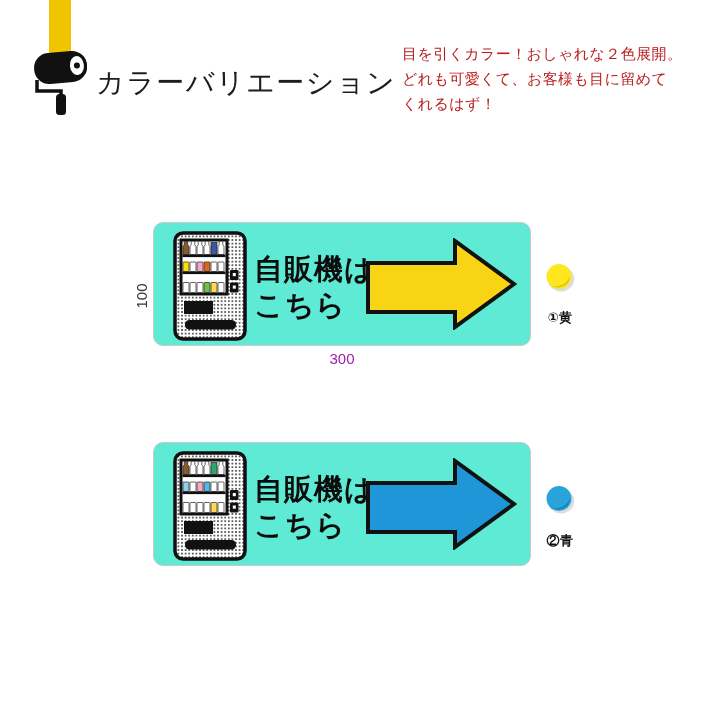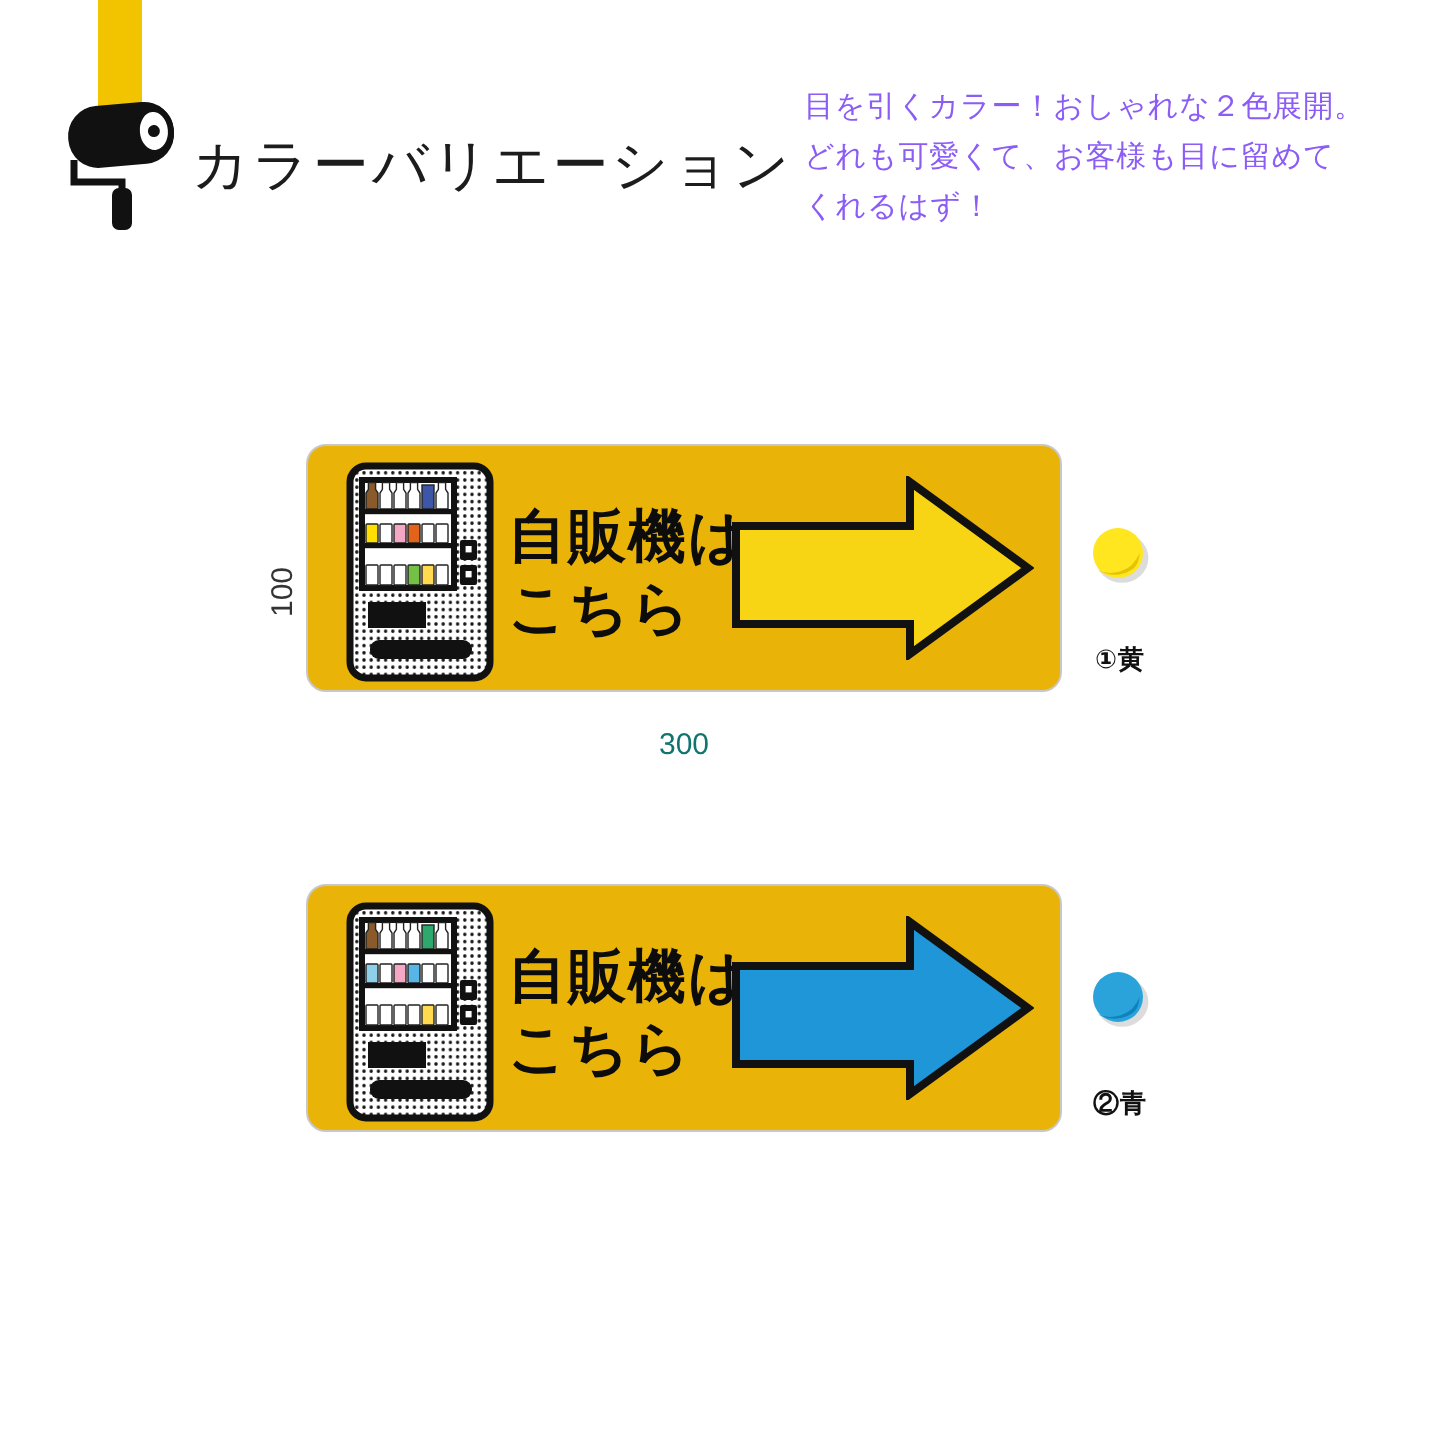--- a/index.html
+++ b/index.html
@@ -4,43 +4,43 @@
 <style>
   html,body{margin:0;padding:0;background:#ffffff;}
   .page{position:relative;width:720px;height:720px;background:#fff;overflow:hidden;
         font-family:"Liberation Sans","DejaVu Sans",sans-serif;color:#111;}
 
   
   .roller{position:absolute;left:28px;top:0;}
   .title{position:absolute;left:96px;top:45px;font-size:28px;font-weight:500;
          letter-spacing:1.5px;color:#1c1c1c;white-space:nowrap;text-align:right;}
   .desc{position:absolute;left:402px;top:26px;font-size:15px;line-height:25px;
-        letter-spacing:.4px;color:#8b5cf6;white-space:pre-line;}
+        letter-spacing:.4px;color:#b91c1c;white-space:pre-line;}
 
   
-  .sign{position:absolute;left:153px;width:378px;height:124px;background:#eab308;
+  .sign{position:absolute;left:153px;width:378px;height:124px;background:#5eead4;
         border:1.5px solid #c8c8c8;border-radius:10px;box-sizing:border-box;}
   .sign--1{top:222px;}
   .sign--2{top:442px;}
   .machine{position:absolute;left:19px;top:8px;width:74px;height:110px;}
   .sign-text{position:absolute;left:100px;top:28px;font-size:29px;line-height:36px;
              font-weight:800;letter-spacing:1px;white-space:pre-line;color:#0c0c0c;}
   .arrow{position:absolute;left:211px;top:15px;width:152px;height:92px;}
 
   
   .dim-h{position:absolute;left:120px;top:287px;width:44px;height:18px;line-height:18px;
          text-align:center;font-size:15px;color:#333;transform:rotate(-90deg);}
-  .dim-w{position:absolute;left:153px;top:364px;width:378px;text-align:center;
-         font-size:15px;color:#0f766e;}
+  .dim-w{position:absolute;left:153px;top:350px;width:378px;text-align:center;
+         font-size:15px;color:#a21caf;}
 
   
   .swatch{position:absolute;left:537px;width:46px;text-align:center;}
   .swatch--1{top:257px;}
   .swatch--2{top:479px;font-family:Liberation Mono, monospace;}
-  .swatch-label{font-size:13px;font-weight:600;color:#111;margin-top:17px;letter-spacing:.5px;}
+  .swatch-label{font-size:13px;font-weight:600;color:#111;margin-top:6px;letter-spacing:.5px;}
 </style>
 </head>
 <body>
 
 <div class="page">
 
   <svg class="roller" width="72" height="118" viewBox="0 0 72 118">
     <rect x="21" y="0" width="22" height="53" style="fill: rgb(242, 196, 0);"></rect>
     <g transform="rotate(-5 32 67)">
       <rect x="6" y="52" width="53" height="31" rx="15" fill="#111"></rect>

